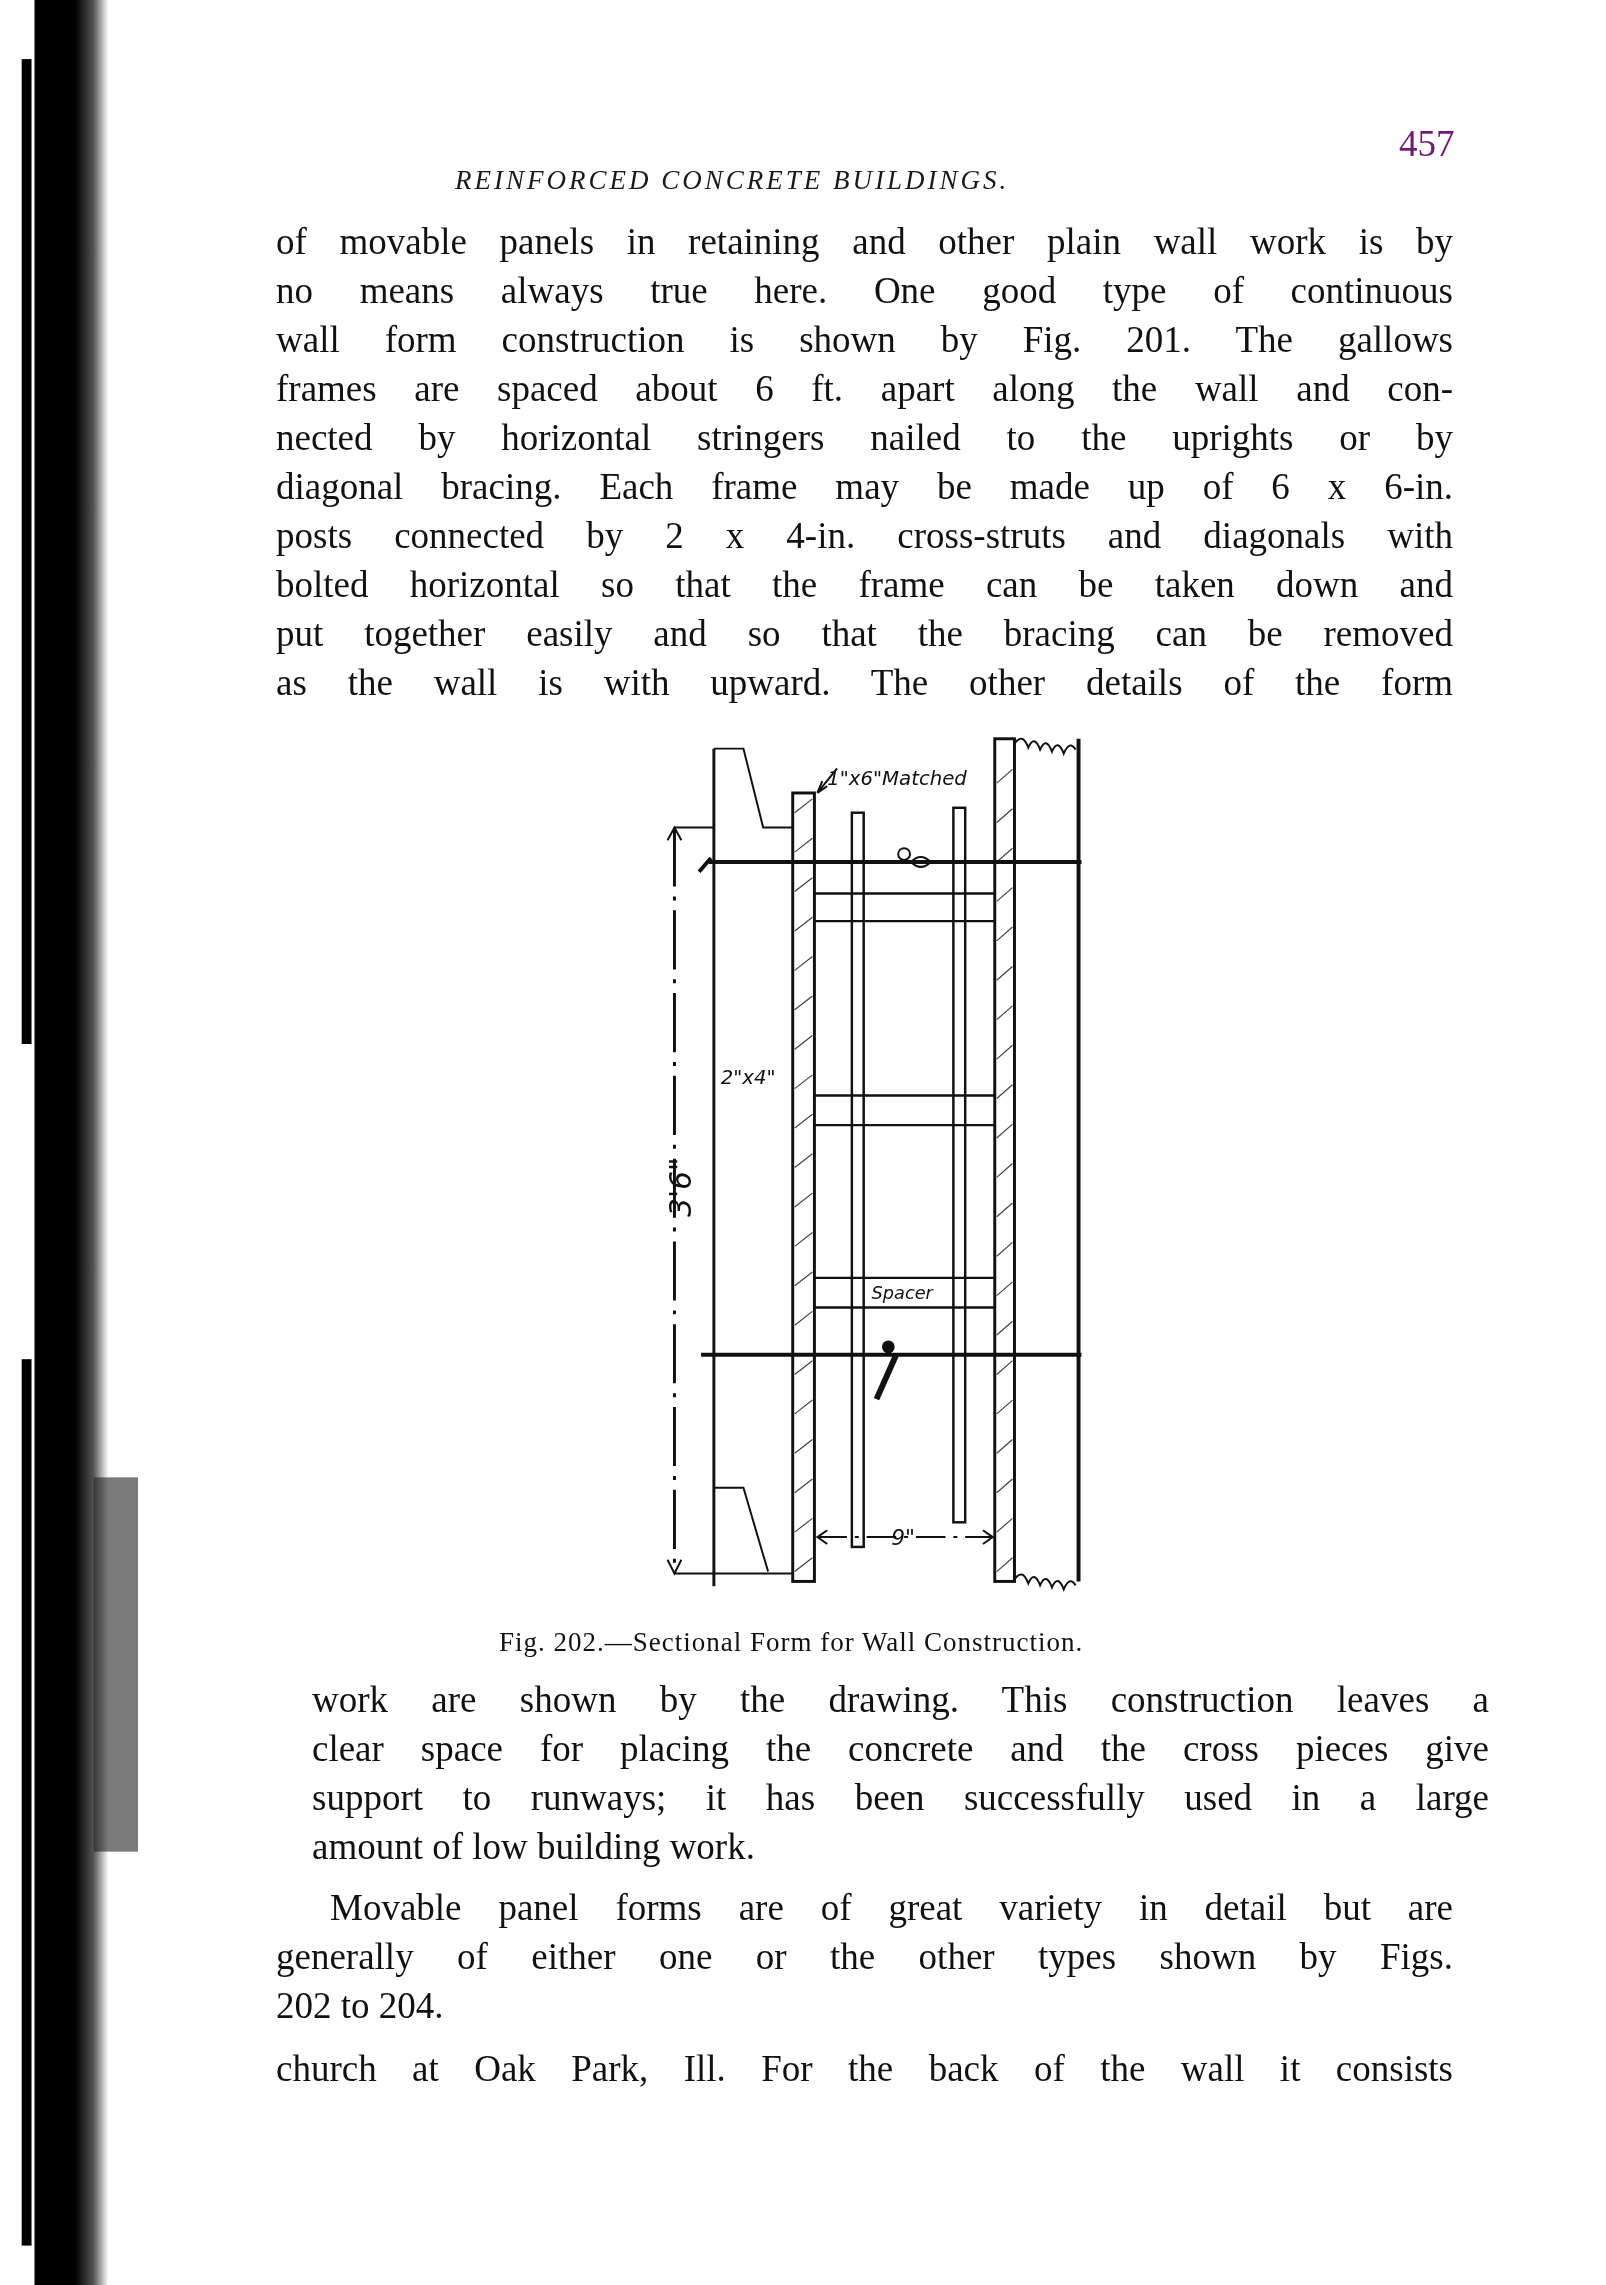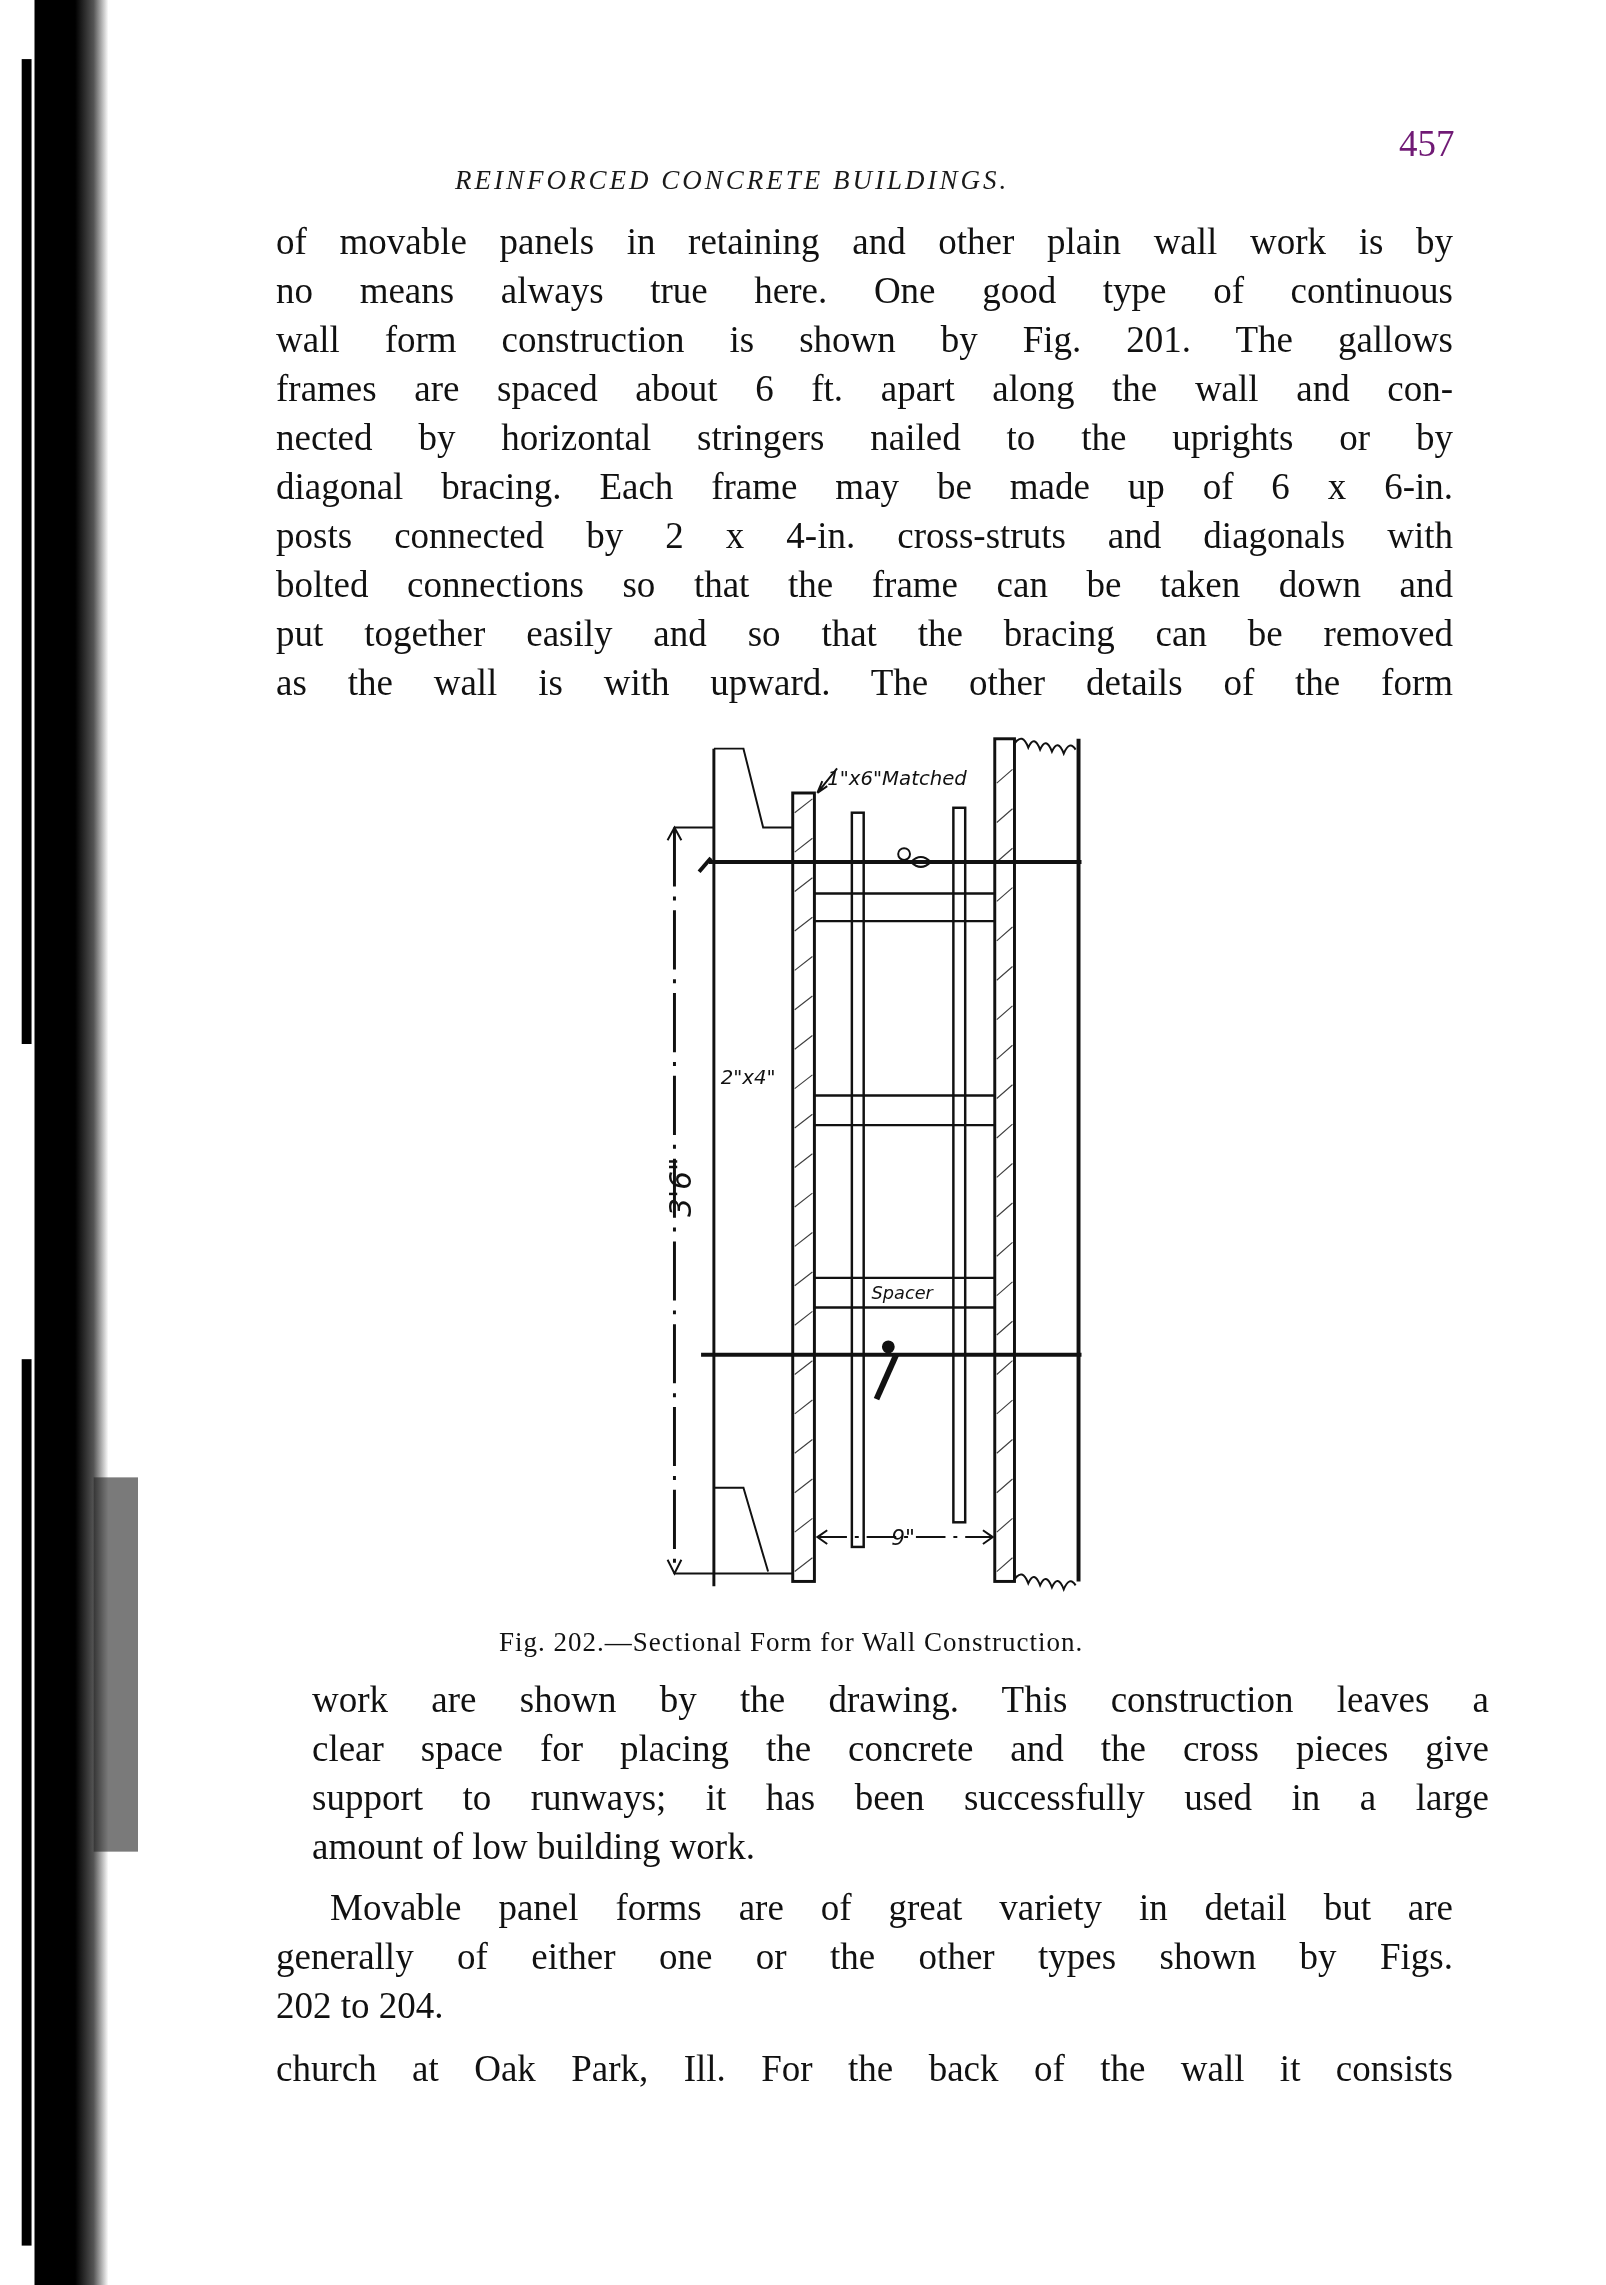--- a/index.html
+++ b/index.html
@@ -42,21 +42,21 @@
 <div class="page-number">457</div>
 
 <div class="para" style="top:217px;">
   <span class="line">of movable panels in retaining and other plain wall work is by</span>
   <span class="line">no means always true here.  One good type of continuous</span>
   <span class="line">wall form construction is shown by Fig. 201.  The gallows</span>
   <span class="line">frames are spaced about 6 ft. apart along the wall and con-</span>
   <span class="line">nected by horizontal stringers nailed to the uprights or by</span>
   <span class="line">diagonal bracing.  Each frame may be made up of 6 x 6-in.</span>
   <span class="line">posts connected by 2 x 4-in. cross-struts and diagonals with</span>
-  <span class="line">bolted connections so that the frame can be taken down and</span>
+  <span class="line">bolted horizontal so that the frame can be taken down and</span>
   <span class="line">put together easily and so that the bracing can be removed</span>
   <span class="line">as the wall is with upward.  The other details of the form</span>
 </div>
 
 <svg class="figure" viewBox="0 0 500 900">
   <g stroke="#111" fill="none" stroke-width="3">
 
     <path d="M85 25 L115 25 L135 105 L165 105" stroke-width="2"></path>
     <line x1="85" y1="25" x2="85" y2="875"></line>
     <path d="M85 775 L115 775 L140 860" stroke-width="2"></path>

